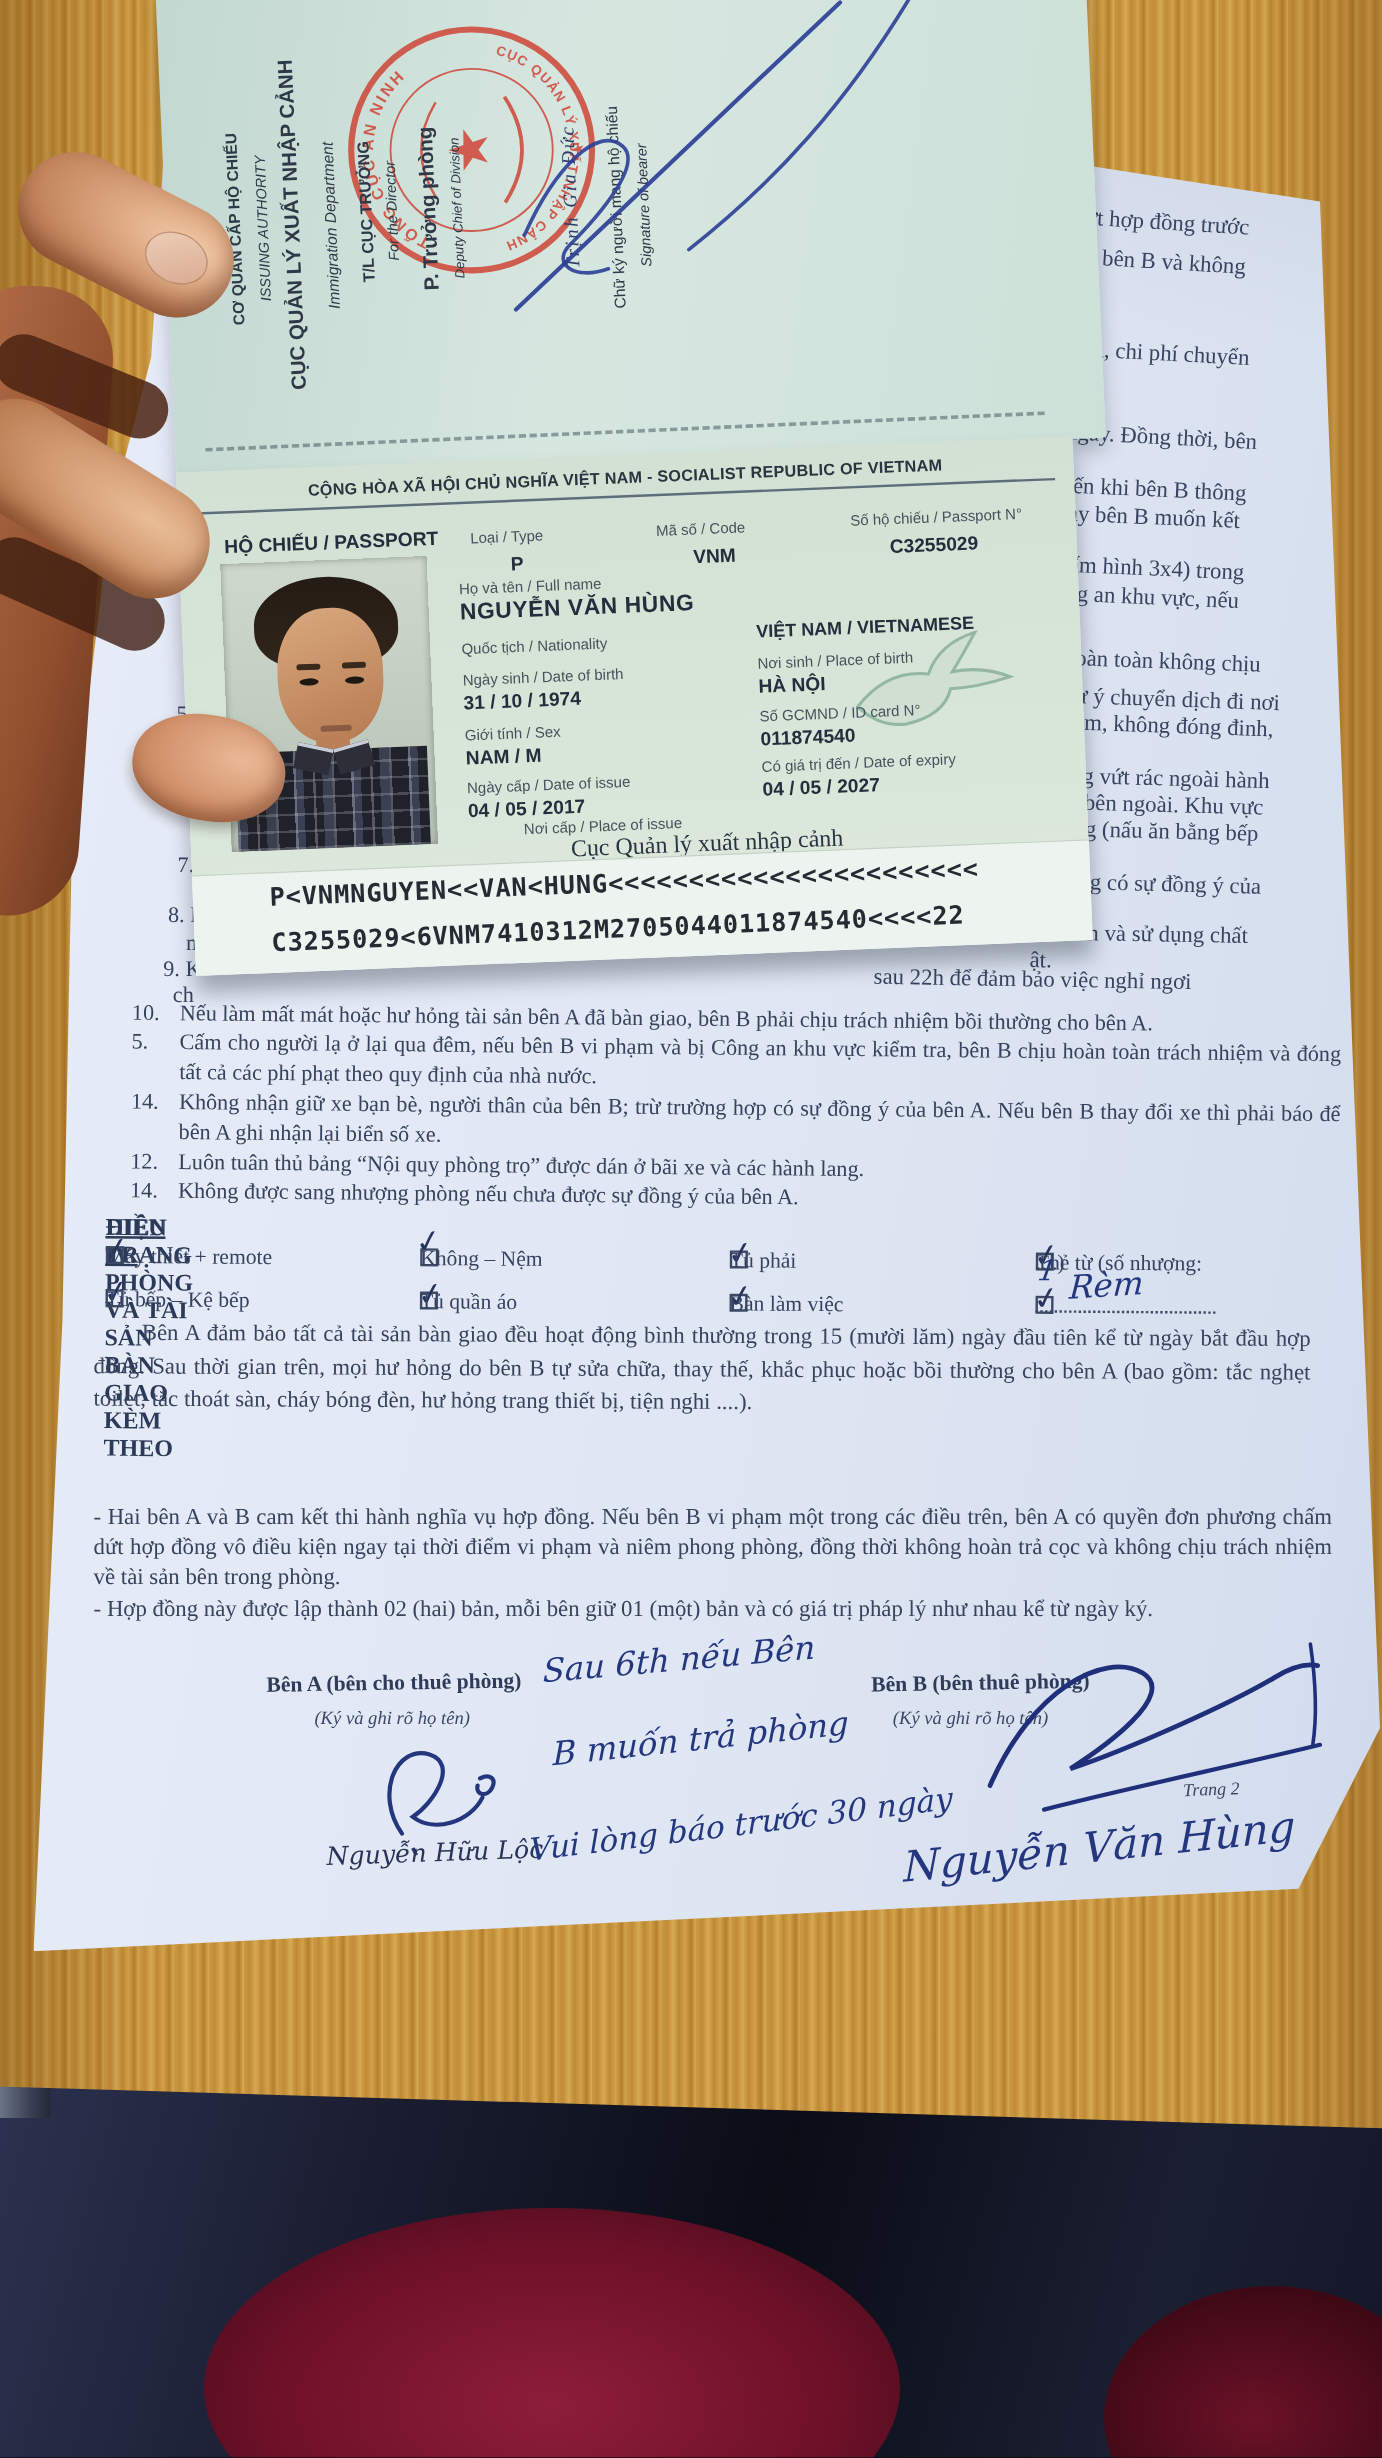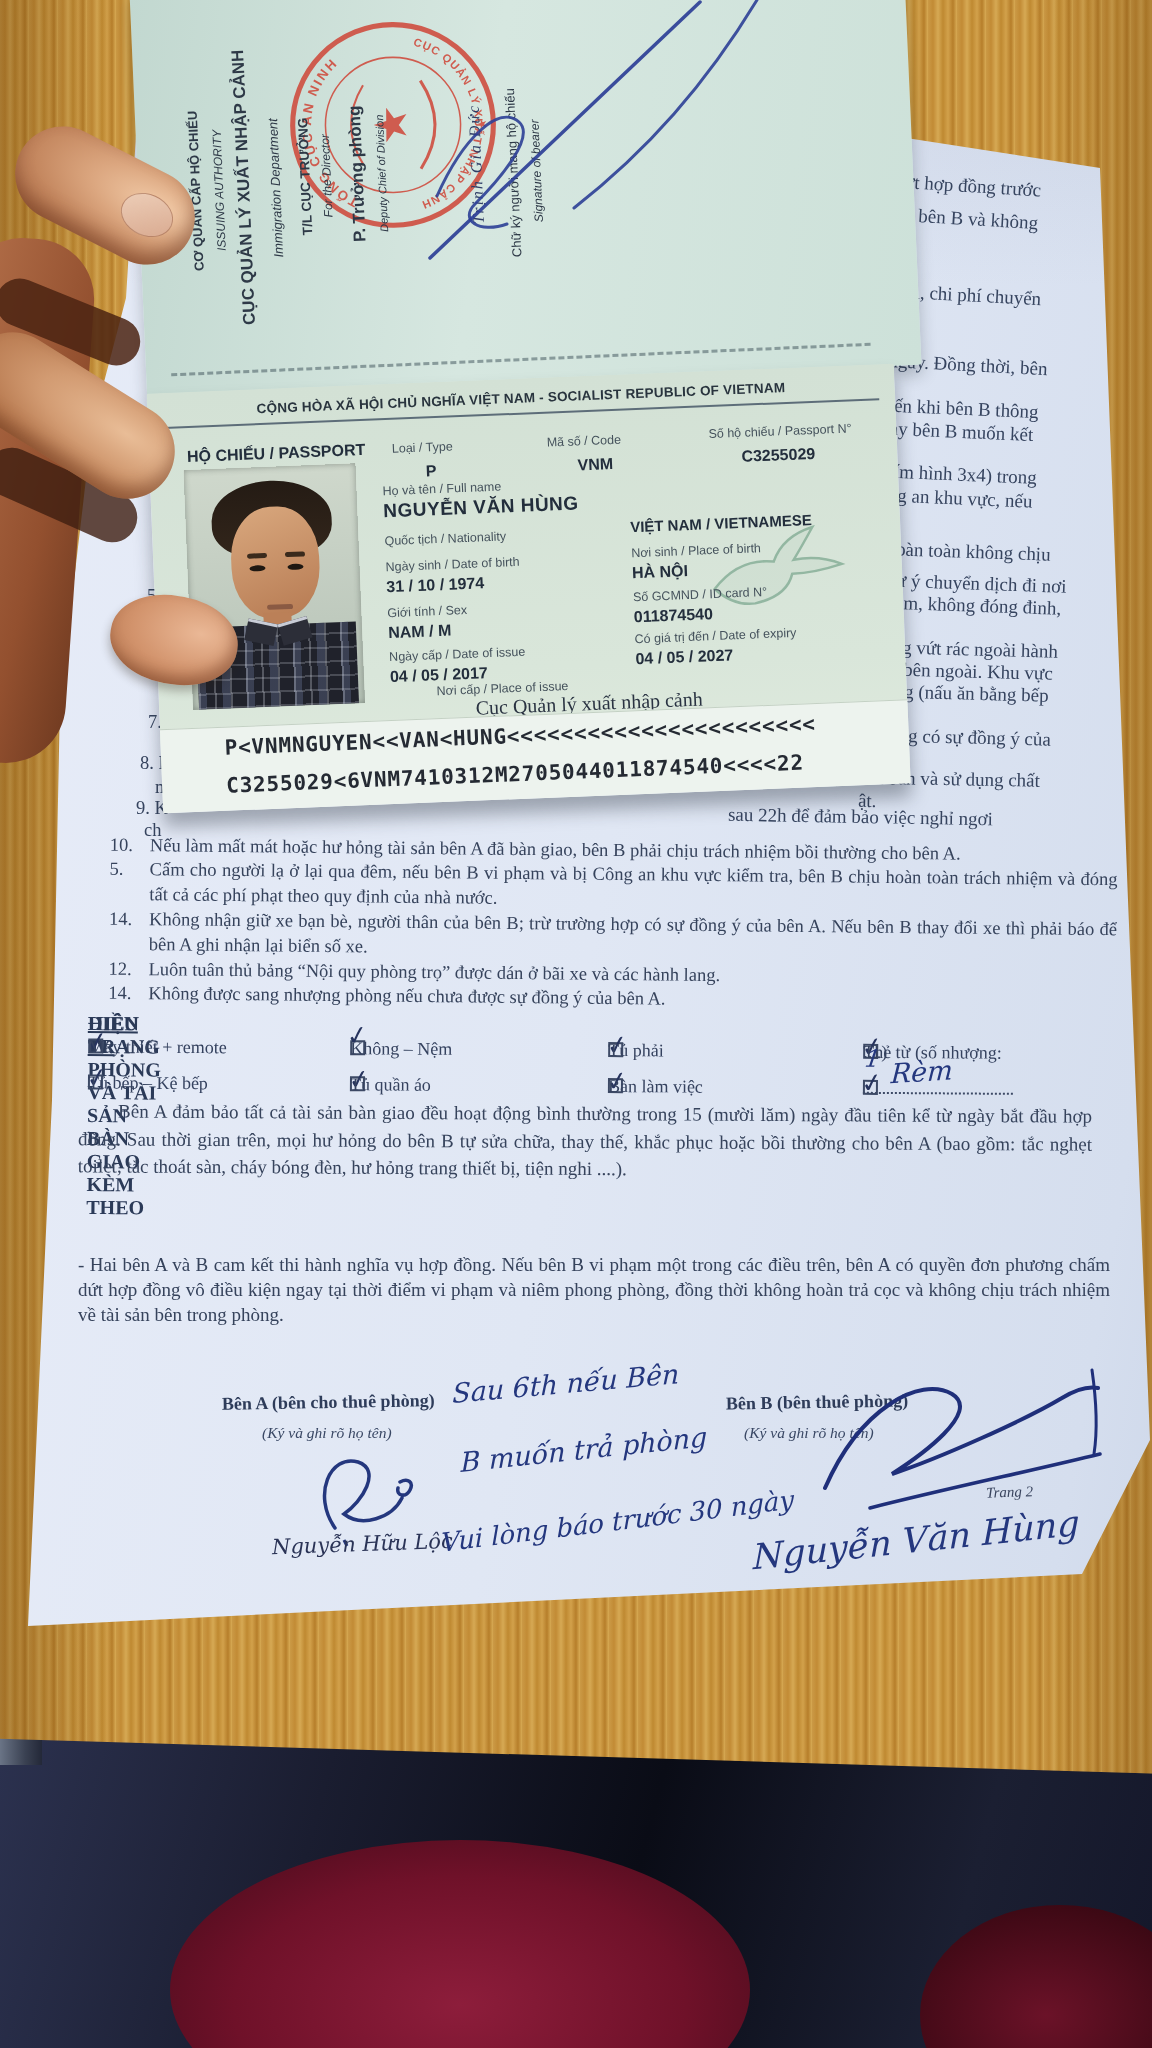--- a/index.html
+++ b/index.html
@@ -242,20 +242,21 @@
         <span class="dots">
           <span class="ink rem">Rèm</span>
         </span>
       </div>
   </div>
 
   <div class="para">Bên A đảm bảo tất cả tài sản bàn giao đều hoạt động bình thường trong 15 (mười lăm) ngày đầu tiên kể từ ngày bắt đầu hợp đồng. Sau thời gian trên, mọi hư hỏng do bên B tự sửa chữa, thay thế, khắc phục hoặc bồi thường cho bên A (bao gồm: tắc nghẹt toilet, tắc thoát sàn, cháy bóng đèn, hư hỏng trang thiết bị, tiện nghi ....).</div>
 
   <div class="clauses">
     <div style="position:static">- Hai bên A và B cam kết thi hành nghĩa vụ hợp đồng. Nếu bên B vi phạm một trong các điều trên, bên A có quyền đơn phương chấm dứt hợp đồng vô điều kiện ngay tại thời điểm vi phạm và niêm phong phòng, đồng thời không hoàn trả cọc và không chịu trách nhiệm về tài sản bên trong phòng.</div>
+    <div style="position:static" class="clause2">- Hợp đồng này được lập thành 02 (hai) bản, mỗi bên giữ 01 (một) bản và có giá trị pháp lý như nhau kể từ ngày ký.</div>
   </div>
 
   <div class="sig-t" style="left:222px;top:1392px;transform:rotate(-1deg)">Bên A (bên cho thuê phòng)</div>
   <div class="sig-s" style="left:262px;top:1424px">(Ký và ghi rõ họ tên)</div>
   <svg class="sigsvg" style="left:300px;top:1440px" width="130" height="110" viewBox="0 0 130 110">
     <path d="M35,88 C12,55 30,14 58,22 C82,30 62,62 44,74 C62,88 92,78 102,58 M100,42 c8,-4 14,0 10,8 c-4,8 -14,6 -12,-2" stroke="#24377e" stroke-width="3.5" fill="none" stroke-linecap="round"></path>
     <path d="M44,100 l3,6" stroke="#24377e" stroke-width="3" fill="none"></path>
   </svg>
   <div class="aname ink" style="left:272px;top:1532px;transform:rotate(-2deg)">Nguyễn Hữu Lộc</div>
 

